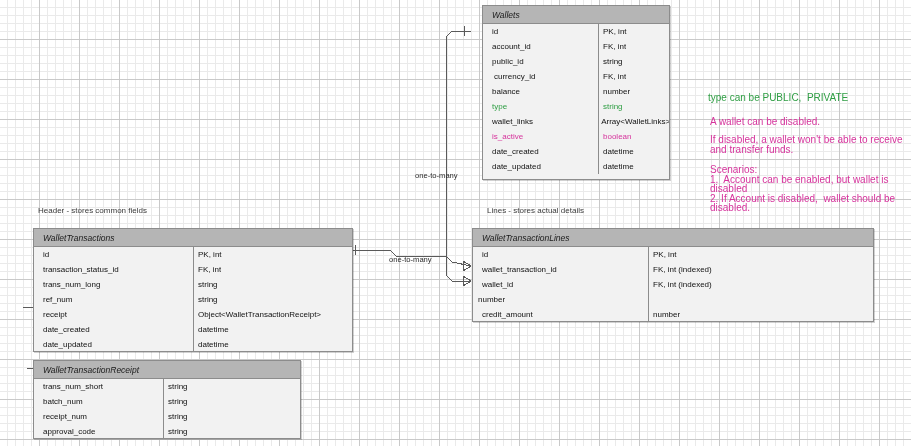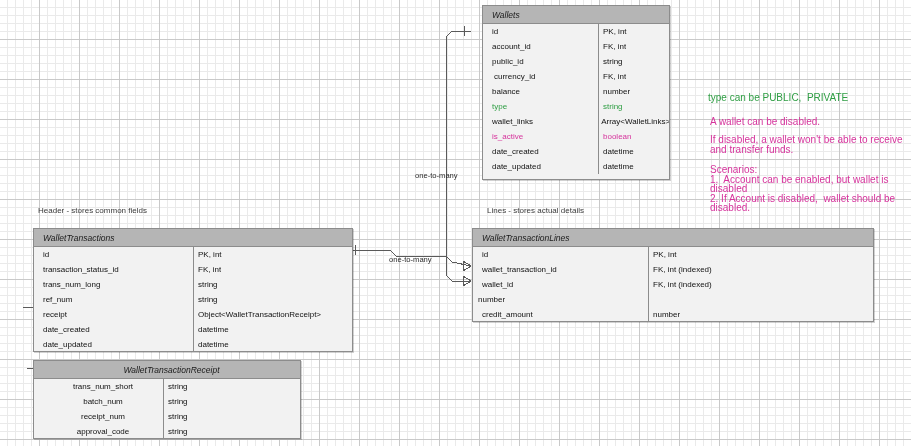--- a/index.html
+++ b/index.html
@@ -249,21 +249,21 @@
       <div class="row">
         <span class="c-type">number</span>
       </div>
       <div class="row">
         <span class="c-name" style="width:175px">credit_amount</span>
         <span class="c-type">number</span>
       </div>
     </div>
   </div>
 
-  <div class="entity" style="left:33px; top:360px; width:268px; height:79px;text-align:center;">
+  <div class="entity" style="left:33px; top:360px; width:268px; height:79px;">
     <div class="entity-title">WalletTransactionReceipt</div>
     <div class="rows">
       <div class="col-divider" style="left:129px;"></div>
 
       <div class="row">
         <span class="c-name" style="width:129px">trans_num_short</span>
         <span class="c-type">string</span>
       </div>
       <div class="row">
         <span class="c-name" style="width:129px">batch_num</span>

